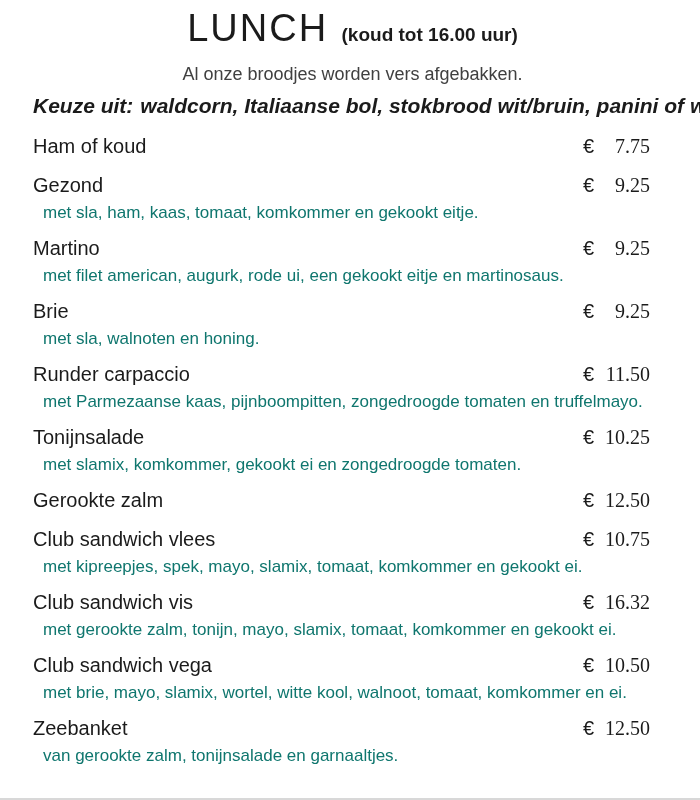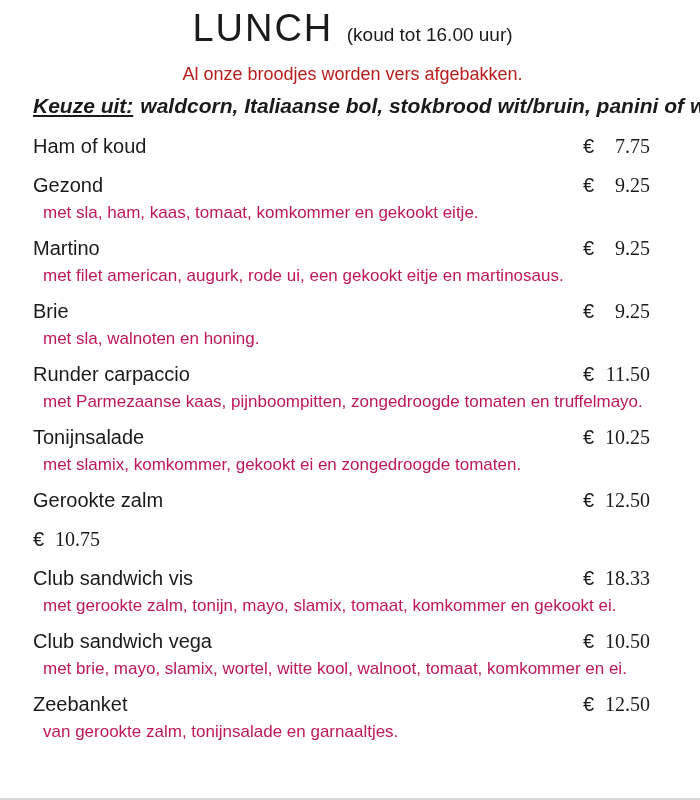--- a/index.html
+++ b/index.html
@@ -28,38 +28,38 @@
     white-space: nowrap;
   }
   .title {
     font-size: 38px;
     letter-spacing: 2px;
     text-align: right;
   }
   .title-note {
     font-size: 19px;
     margin-left: 9px;
+    font-weight: bold;
   }
   .tagline {
     text-align: center;
     font-size: 18px;
     line-height: 22px;
     margin-bottom: 7px;
-    color: #b91c1c;
+    color: #404040;
   }
   .choices {
     font-size: 21px;
     font-style: italic;
     line-height: 27px;
     margin-bottom: 14px;
     white-space: nowrap;
   }
   .choices-label {
     font-weight: bold;
-    text-decoration: underline;
     margin-right: 7px;
   }
   .choices-text {
     font-weight: bold;
   }
   .items { }
   .item {
     margin-bottom: 12px;
   }
   .item-head {
@@ -77,21 +77,21 @@
     margin-right: 22px;
     flex-shrink: 0;
   }
   .euro { }
   .amount { text-align: right; font-family: Liberation Serif, serif; }
   .item-desc {
     font-size: 17px;
     line-height: 21px;
     padding-left: 10px;
     margin-top: 3px;
-    color: #be185d;
+    color: #0f766e;
   }
 </style>
 </head>
 <body>
 
 <div class="menu-page">
 
   <div class="title-row">
     <span class="title">LUNCH</span>
     <span class="title-note">(koud tot 16.00 uur)</span>
@@ -175,33 +175,35 @@
         <span class="item-name">Gerookte zalm</span>
         <span class="item-price">
             <span class="euro">€</span>
             <span class="amount">12.50</span>
           </span>
       </div>
     </div>
 
     <div class="item">
       <div class="item-head">
+        <span class="item-name">Club sandwich vlees</span>
         <span class="item-price">
             <span class="euro">€</span>
             <span class="amount">10.75</span>
           </span>
       </div>
+      <div class="item-desc">met kipreepjes, spek, mayo, slamix, tomaat, komkommer en gekookt ei.</div>
     </div>
 
     <div class="item">
       <div class="item-head">
         <span class="item-name">Club sandwich vis</span>
         <span class="item-price">
             <span class="euro">€</span>
-            <span class="amount">18.33</span>
+            <span class="amount">16.32</span>
           </span>
       </div>
       <div class="item-desc">met gerookte zalm, tonijn, mayo, slamix, tomaat, komkommer en gekookt ei.</div>
     </div>
 
     <div class="item">
       <div class="item-head">
         <span class="item-name">Club sandwich vega</span>
         <span class="item-price">
             <span class="euro">€</span>

